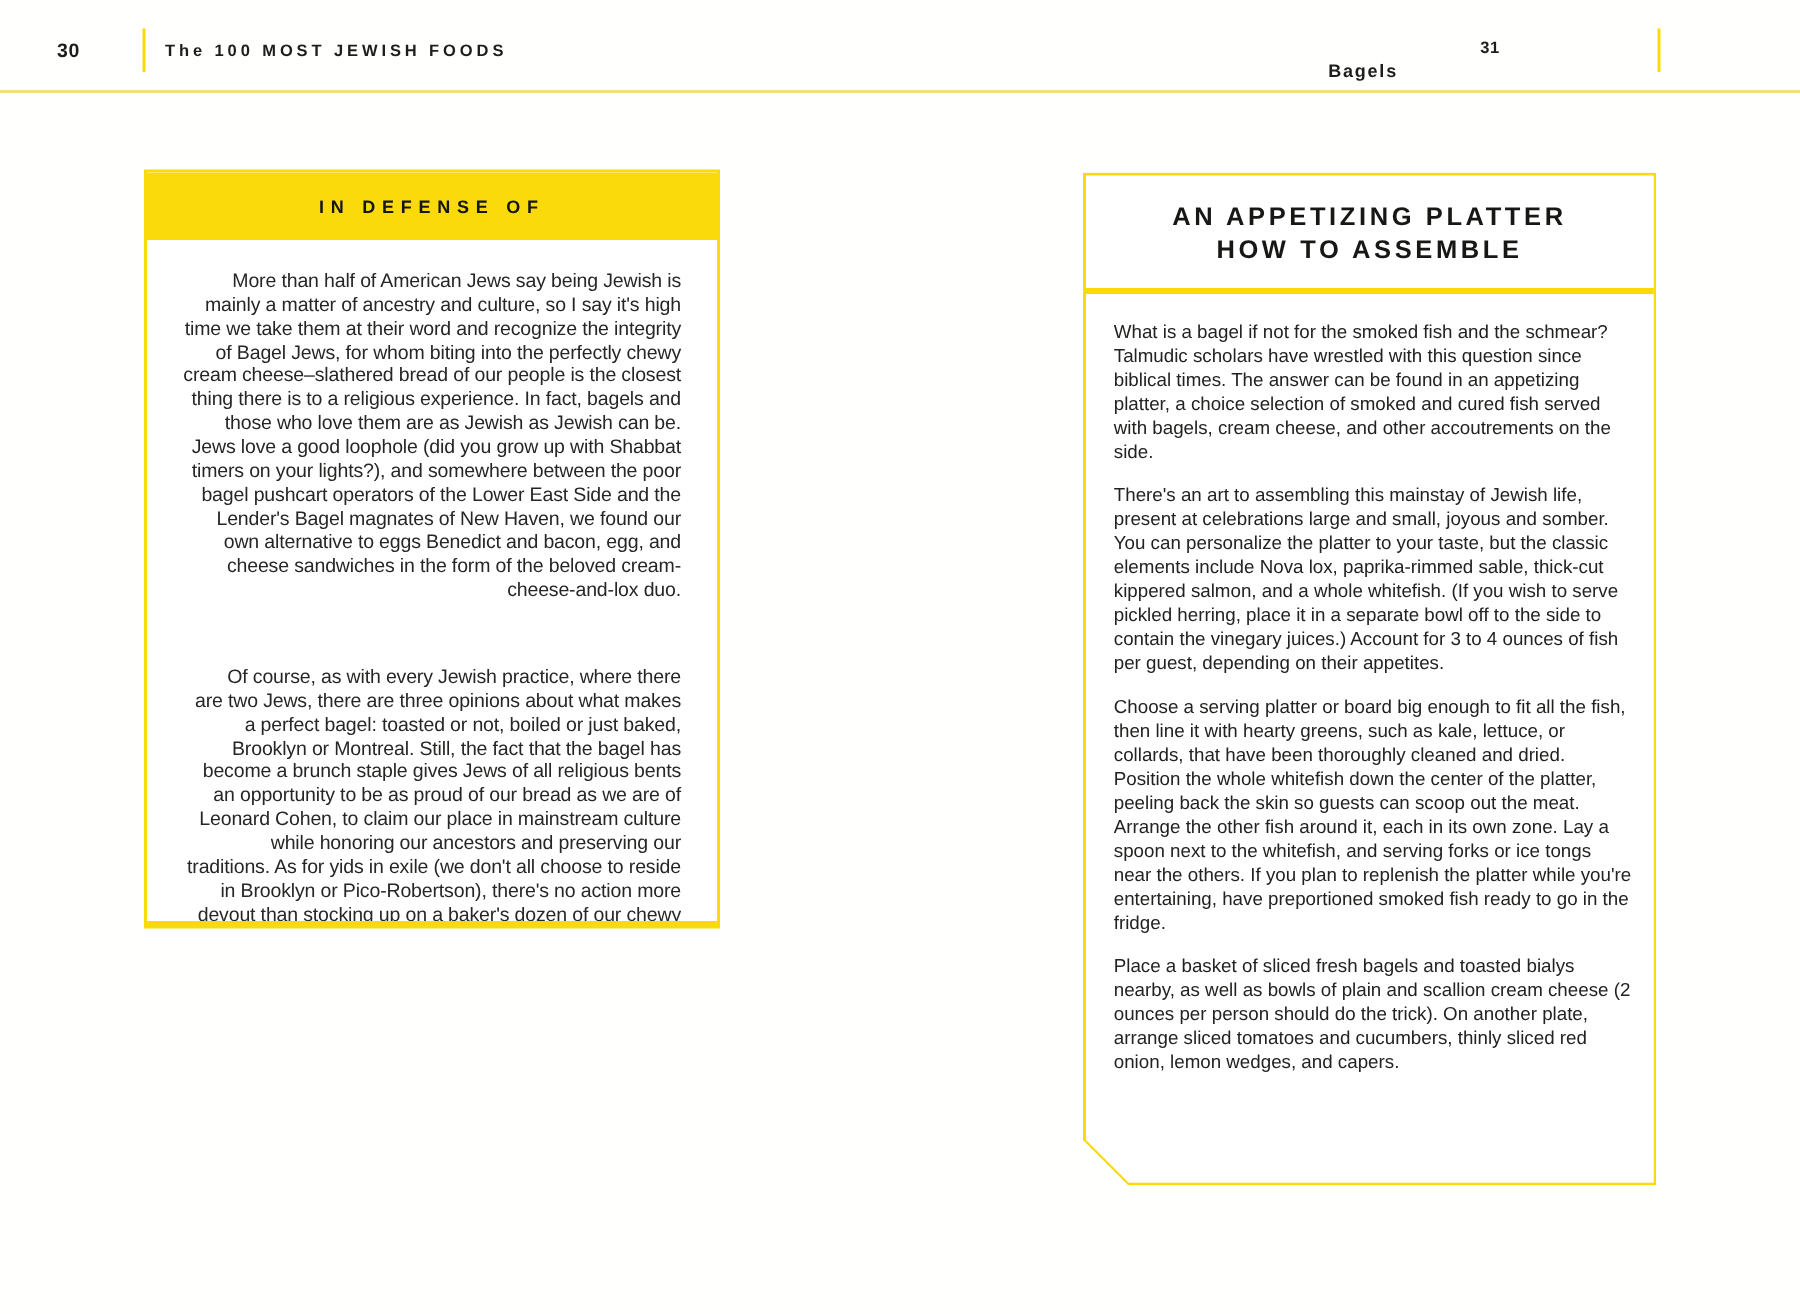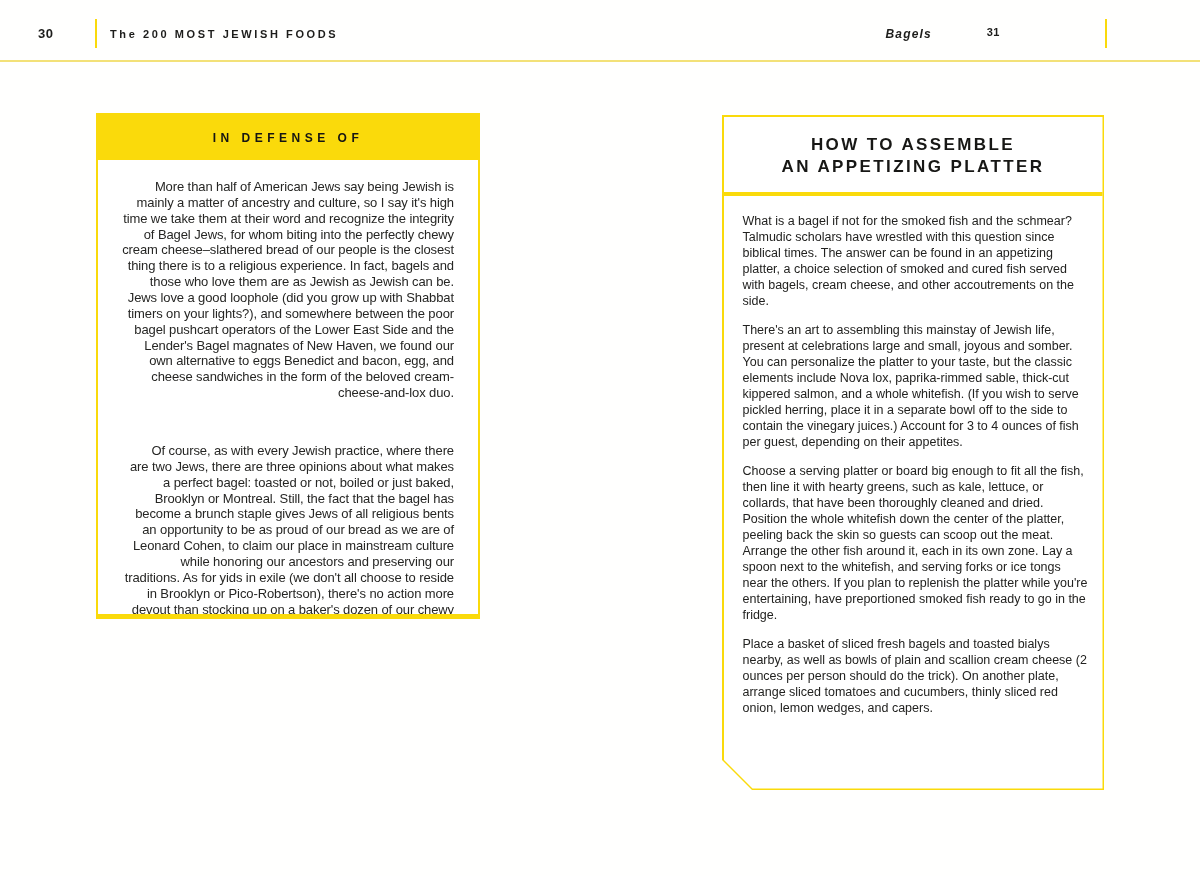--- a/index.html
+++ b/index.html
@@ -13,21 +13,21 @@
   .spread{position:relative;width:1200px;height:876px;background:#fffffe;}
 
   
   .running-head{position:absolute;top:0;left:0;width:1040px;height:62px;}
   .folio-left{position:absolute;left:38px;top:26px;font-size:13px;font-weight:700;letter-spacing:.5px;}
   .folio-right{position:absolute;right:40px;top:26px;font-size:11px;font-weight:700;letter-spacing:.5px;}
   .head-tick{position:absolute;top:19px;width:2px;height:29px;background:var(--yellow);}
   .tick-left{left:95px;}
   .tick-right{left:1105px;}
   .book-title{position:absolute;left:110px;top:28px;font-size:11px;font-weight:700;letter-spacing:2.6px;}
-  .chapter-title{position:absolute;right:108px;top:27px;font-size:12px;font-weight:700;font-style:italic;letter-spacing:1.2px;}
+  .chapter-title{position:absolute;right:108px;top:40px;font-size:12px;font-weight:700;letter-spacing:1.2px;}
   .head-rule{position:absolute;top:60px;left:0;width:1200px;height:2px;background:var(--pale-yellow);}
 
   
   .left-box{position:absolute;left:96px;top:113px;width:384px;height:506px;
     border:2px solid var(--yellow);border-bottom:5px solid var(--yellow);
     background:#fff;overflow:hidden;}
   .left-box-band{height:45px;background:var(--yellow);display:flex;align-items:center;justify-content:center;}
   .left-box-band .band-title{font-size:12px;font-weight:700;letter-spacing:4.5px;color:#151513;}
   .left-box-body{padding:19px 24px 0 24px;}
   .left-box-body p{font-size:13px;line-height:1.22;letter-spacing:-0.1px;font-weight:400;
@@ -52,21 +52,21 @@
   svg .sketch{stroke:#26251f;stroke-width:1.6;stroke-linecap:round;stroke-linejoin:round;fill:none;}
 </style>
 </head>
 <body>
 
 <div class="spread">
 
   <div class="running-head">
     <span class="folio-left">30</span>
     <span class="head-tick tick-left"></span>
-    <span class="book-title">The 200 MOST JEWISH FOODS</span>
+    <span class="book-title">The 100 MOST JEWISH FOODS</span>
     <span class="chapter-title">Bagels</span>
     <span class="head-tick tick-right"></span>
     <span class="folio-right">31</span>
     <div class="head-rule"></div>
   </div>
 
   <div class="left-box">
     <div class="left-box-band">
       <span class="band-title">IN DEFENSE OF</span>
     </div>
@@ -164,22 +164,22 @@
             <path d="M214 224 l-3 5 h5 Z M251 224 l3 5 h-5 Z" fill="#26251f"></path>
           </g>
         </svg>
       </div>
     </div>
   </div>
 
   <div class="right-box">
     <div class="right-box-inner">
       <div class="right-title">
+        <span class="t-line">AN APPETIZING PLATTER</span>
         <span class="t-line">HOW TO ASSEMBLE</span>
-        <span class="t-line">AN APPETIZING PLATTER</span>
       </div>
       <div class="right-rule"></div>
       <div class="right-body">
         <p>What is a bagel if not for the smoked fish and the schmear? Talmudic scholars have wrestled with this question since biblical times. The answer can be found in an appetizing platter, a choice selection of smoked and cured fish served with bagels, cream cheese, and other accoutrements on the side.</p>
         <p>There's an art to assembling this mainstay of Jewish life, present at celebrations large and small, joyous and somber. You can personalize the platter to your taste, but the classic elements include Nova lox, paprika-rimmed sable, thick-cut kippered salmon, and a whole whitefish. (If you wish to serve pickled herring, place it in a separate bowl off to the side to contain the vinegary juices.) Account for 3 to 4 ounces of fish per guest, depending on their appetites.</p>
         <p>Choose a serving platter or board big enough to fit all the fish, then line it with hearty greens, such as kale, lettuce, or collards, that have been thoroughly cleaned and dried. Position the whole whitefish down the center of the platter, peeling back the skin so guests can scoop out the meat. Arrange the other fish around it, each in its own zone. Lay a spoon next to the whitefish, and serving forks or ice tongs near the others. If you plan to replenish the platter while you're entertaining, have preportioned smoked fish ready to go in the fridge.</p>
         <p>Place a basket of sliced fresh bagels and toasted bialys nearby, as well as bowls of plain and scallion cream cheese (2 ounces per person should do the trick). On another plate, arrange sliced tomatoes and cucumbers, thinly sliced red onion, lemon wedges, and capers.</p>
       </div>
     </div>
   </div>

